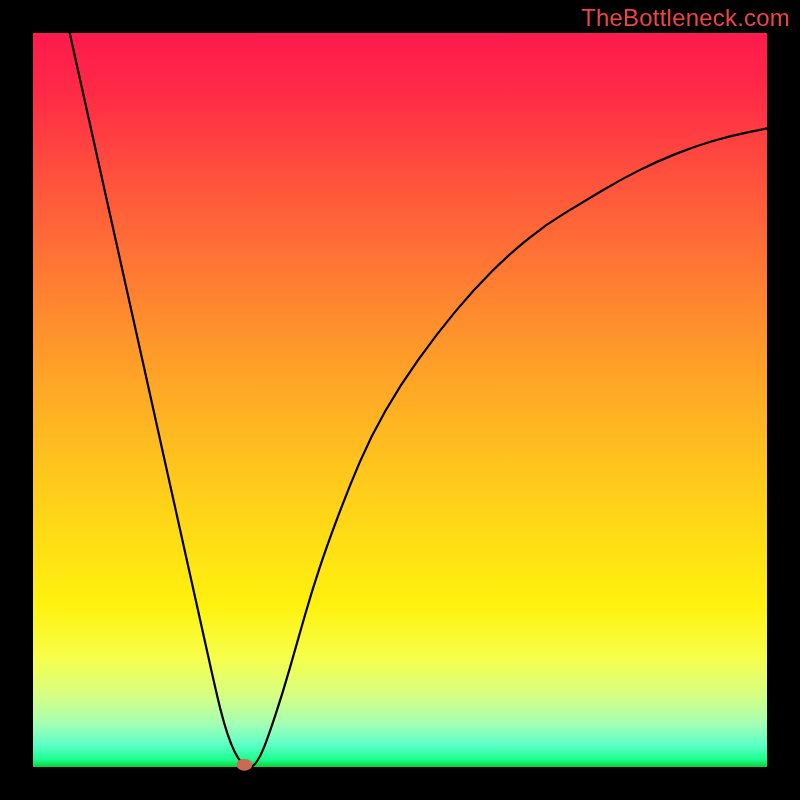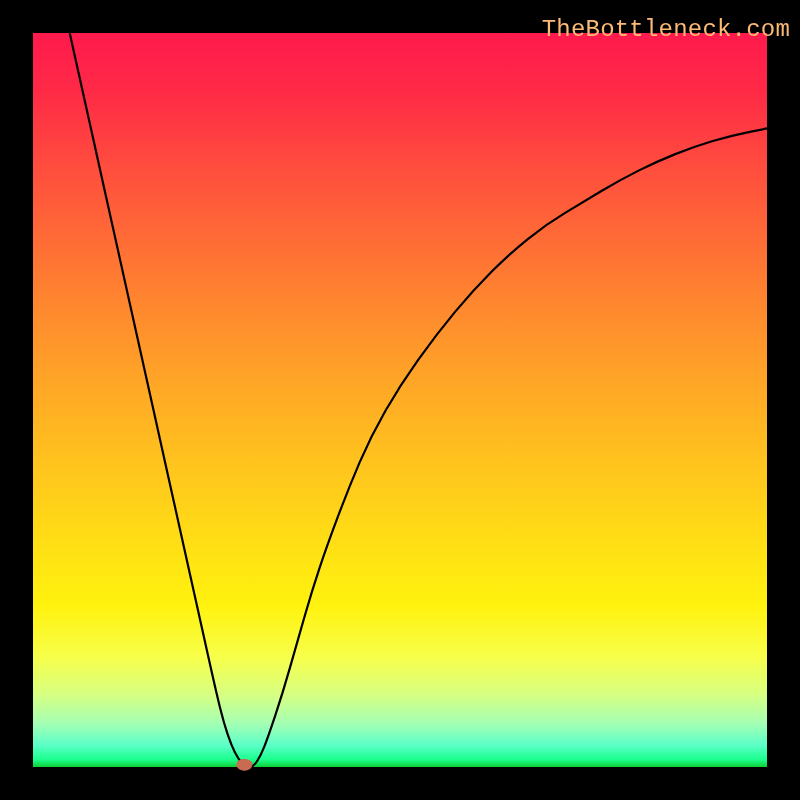--- a/index.html
+++ b/index.html
@@ -37,28 +37,27 @@
       #f7ff4a 85%,
       #d8ff80 90%,
       #a6ffb3 94%,
       #5cffc8 97%,
       #1bff8d 99%,
       #0fcf36 100%
     );
   }
   .watermark {
     position: absolute;
-    top: 16px;
+    top: 4px;
     right: 10px;
-    color: #fdba74;
+    color: #ef4444;
     font-size: 24px;
     font-weight: 500;
     letter-spacing: 0.2px;
     user-select: none;
-    font-family: Liberation Mono, monospace;
   }
   svg.curve {
     position: absolute;
     left: 0;
     top: 0;
     width: 734px;
     height: 734px;
     overflow: visible;
   }
 </style>

